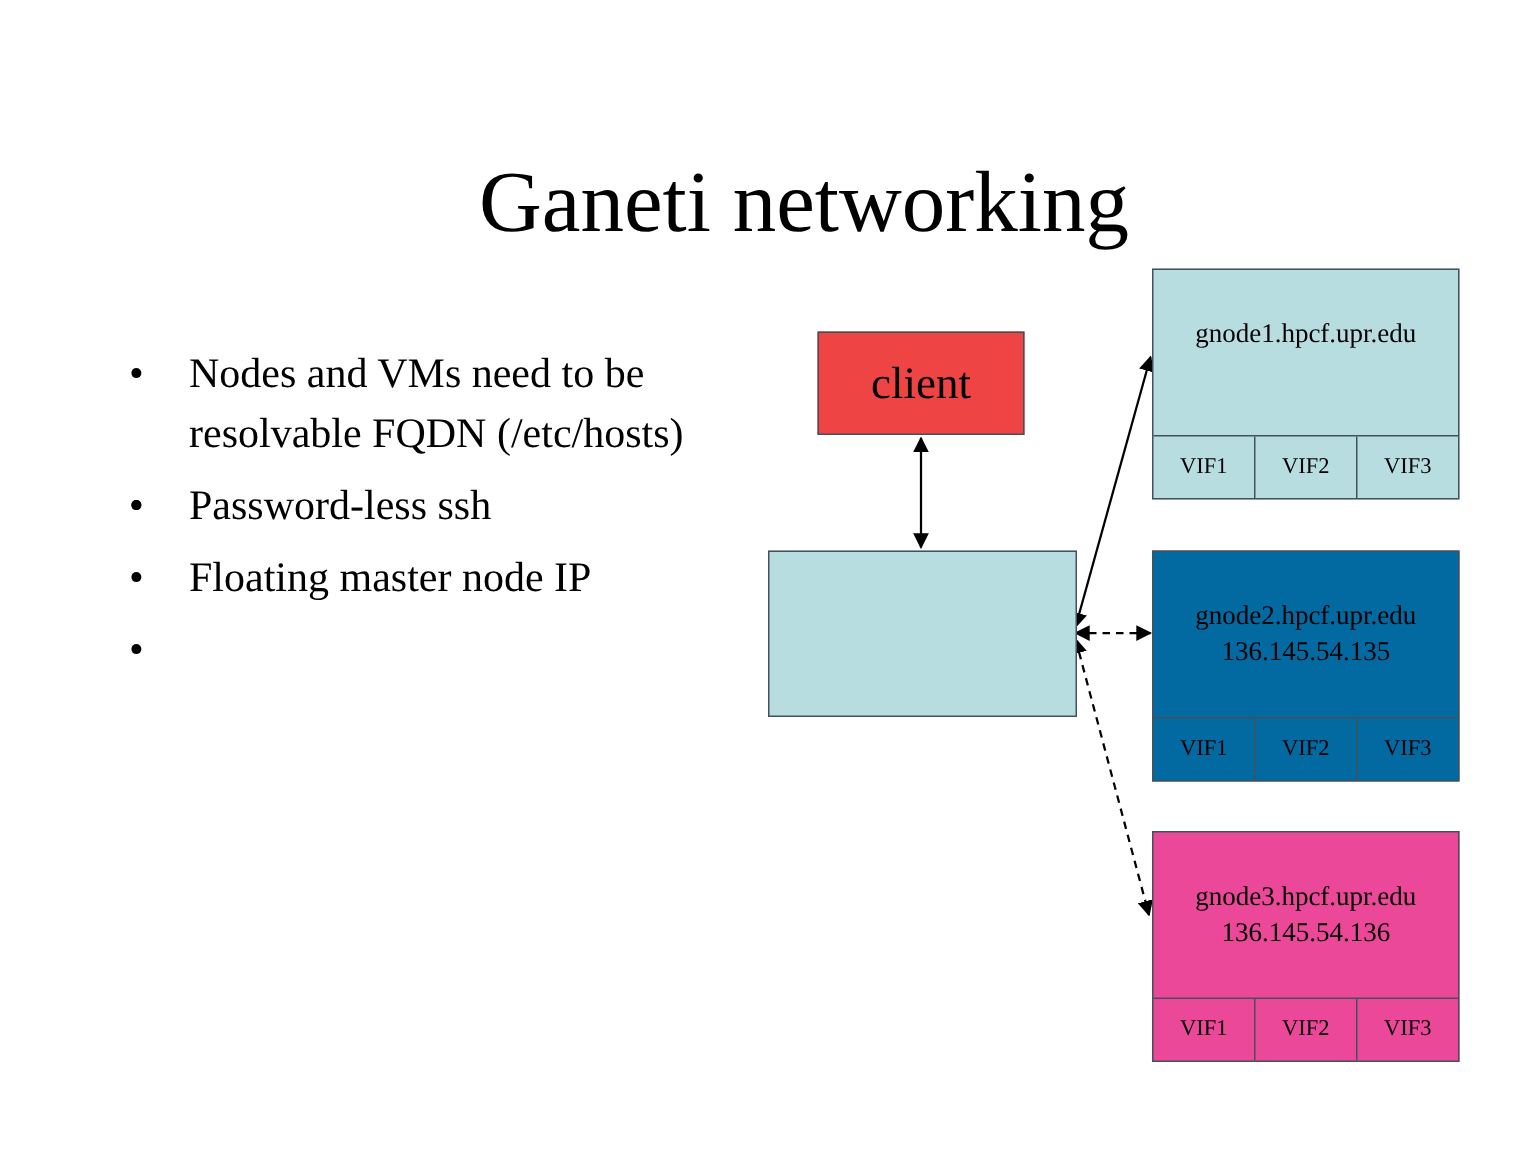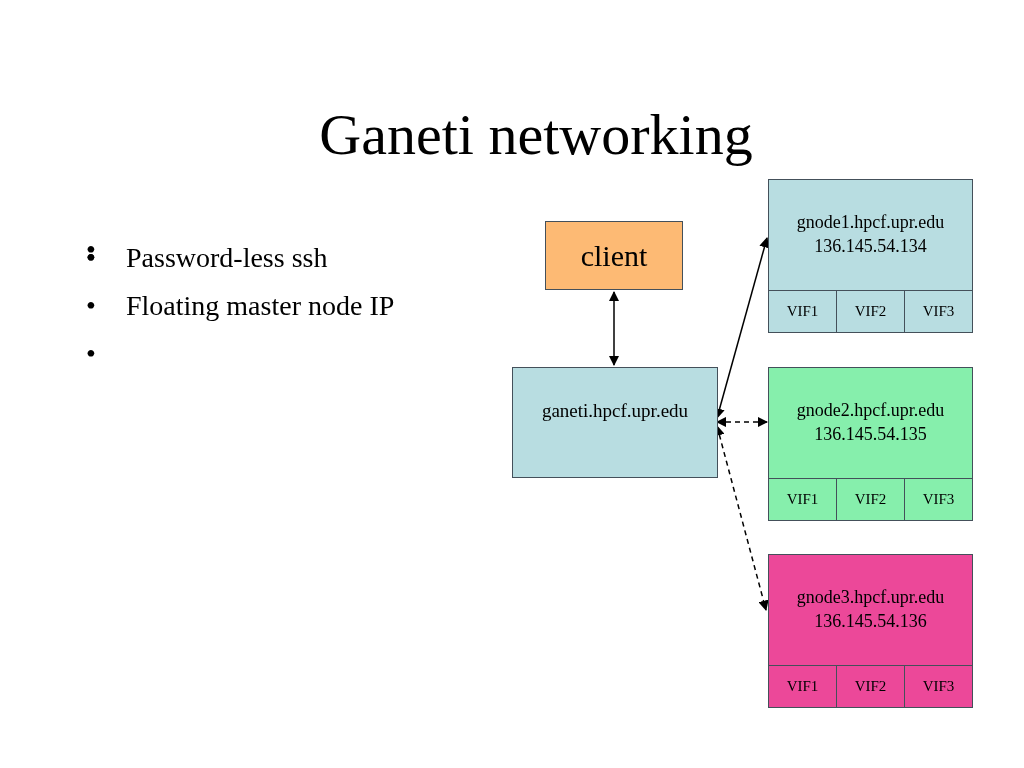--- a/index.html
+++ b/index.html
@@ -24,64 +24,62 @@
   .node .vif { flex:1; text-align:center; font-size:15px; line-height:40px; border-left:1.5px solid #44505a; }
   .node .vif:first-child { border-left:none; }
   svg.links { position:absolute; left:0; top:0; width:1024px; height:768px; pointer-events:none; }
 </style>
 </head>
 <body>
 
 <div class="title">Ganeti networking</div>
 
 <ul class="bullets">
-  <li><span class="dot">•</span></li>
+  <li><span class="dot">•</span><span>Nodes and VMs need to be resolvable FQDN (/etc/hosts)</span></li>
   <li><span class="dot">•</span></li>
   <li><span class="dot">•</span><span>Password-less ssh</span></li>
   <li><span class="dot">•</span><span>Floating master node IP</span></li>
   <li><span class="dot">•</span></li>
 </ul>
 
 <svg class="links" viewBox="0 0 1024 768">
   <defs>
     <marker id="ah" viewBox="0 0 10 10" refX="9" refY="5" markerWidth="7" markerHeight="7" orient="auto-start-reverse">
       <path d="M0,0 L10,5 L0,10 z" fill="#000"></path>
     </marker>
   </defs>
   <line x1="614" y1="292" x2="614" y2="365" stroke="#000" stroke-width="1.5" marker-start="url(#ah)" marker-end="url(#ah)"></line>
   <line x1="717" y1="418" x2="767" y2="238" stroke="#000" stroke-width="1.5" marker-start="url(#ah)" marker-end="url(#ah)"></line>
   <line x1="717" y1="422" x2="767" y2="422" stroke="#000" stroke-width="1.5" stroke-dasharray="5,4" marker-start="url(#ah)" marker-end="url(#ah)"></line>
   <line x1="717" y1="426" x2="766" y2="610" stroke="#000" stroke-width="1.5" stroke-dasharray="5,4" marker-start="url(#ah)" marker-end="url(#ah)"></line>
 </svg>
 
-<div class="box client" style="background: #fdba74;">
+<div class="box client" style="background: #ef4444;">
   <div class="txt">client</div>
 </div>
 
 <div class="box master" style="background: rgb(184, 221, 225);">
   <div class="txt">
-    <div>ganeti.hpcf.upr.edu</div>
   </div>
 </div>
 
 <div class="box node" style="top: 179px; background: rgb(184, 221, 225);">
   <div class="head">
     <div class="txt">
       <div>gnode1.hpcf.upr.edu</div>
-      <div>136.145.54.134</div>
     </div>
   </div>
   <div class="vifs">
     <div class="vif">VIF1</div>
     <div class="vif">VIF2</div>
     <div class="vif">VIF3</div>
   </div>
 </div>
 
-<div class="box node" style="top: 367px; background: #86efac;">
+<div class="box node" style="top: 367px; background: #0369a1;">
   <div class="head">
     <div class="txt">
       <div>gnode2.hpcf.upr.edu</div>
       <div>136.145.54.135</div>
     </div>
   </div>
   <div class="vifs">
     <div class="vif">VIF1</div>
     <div class="vif">VIF2</div>
     <div class="vif">VIF3</div>

